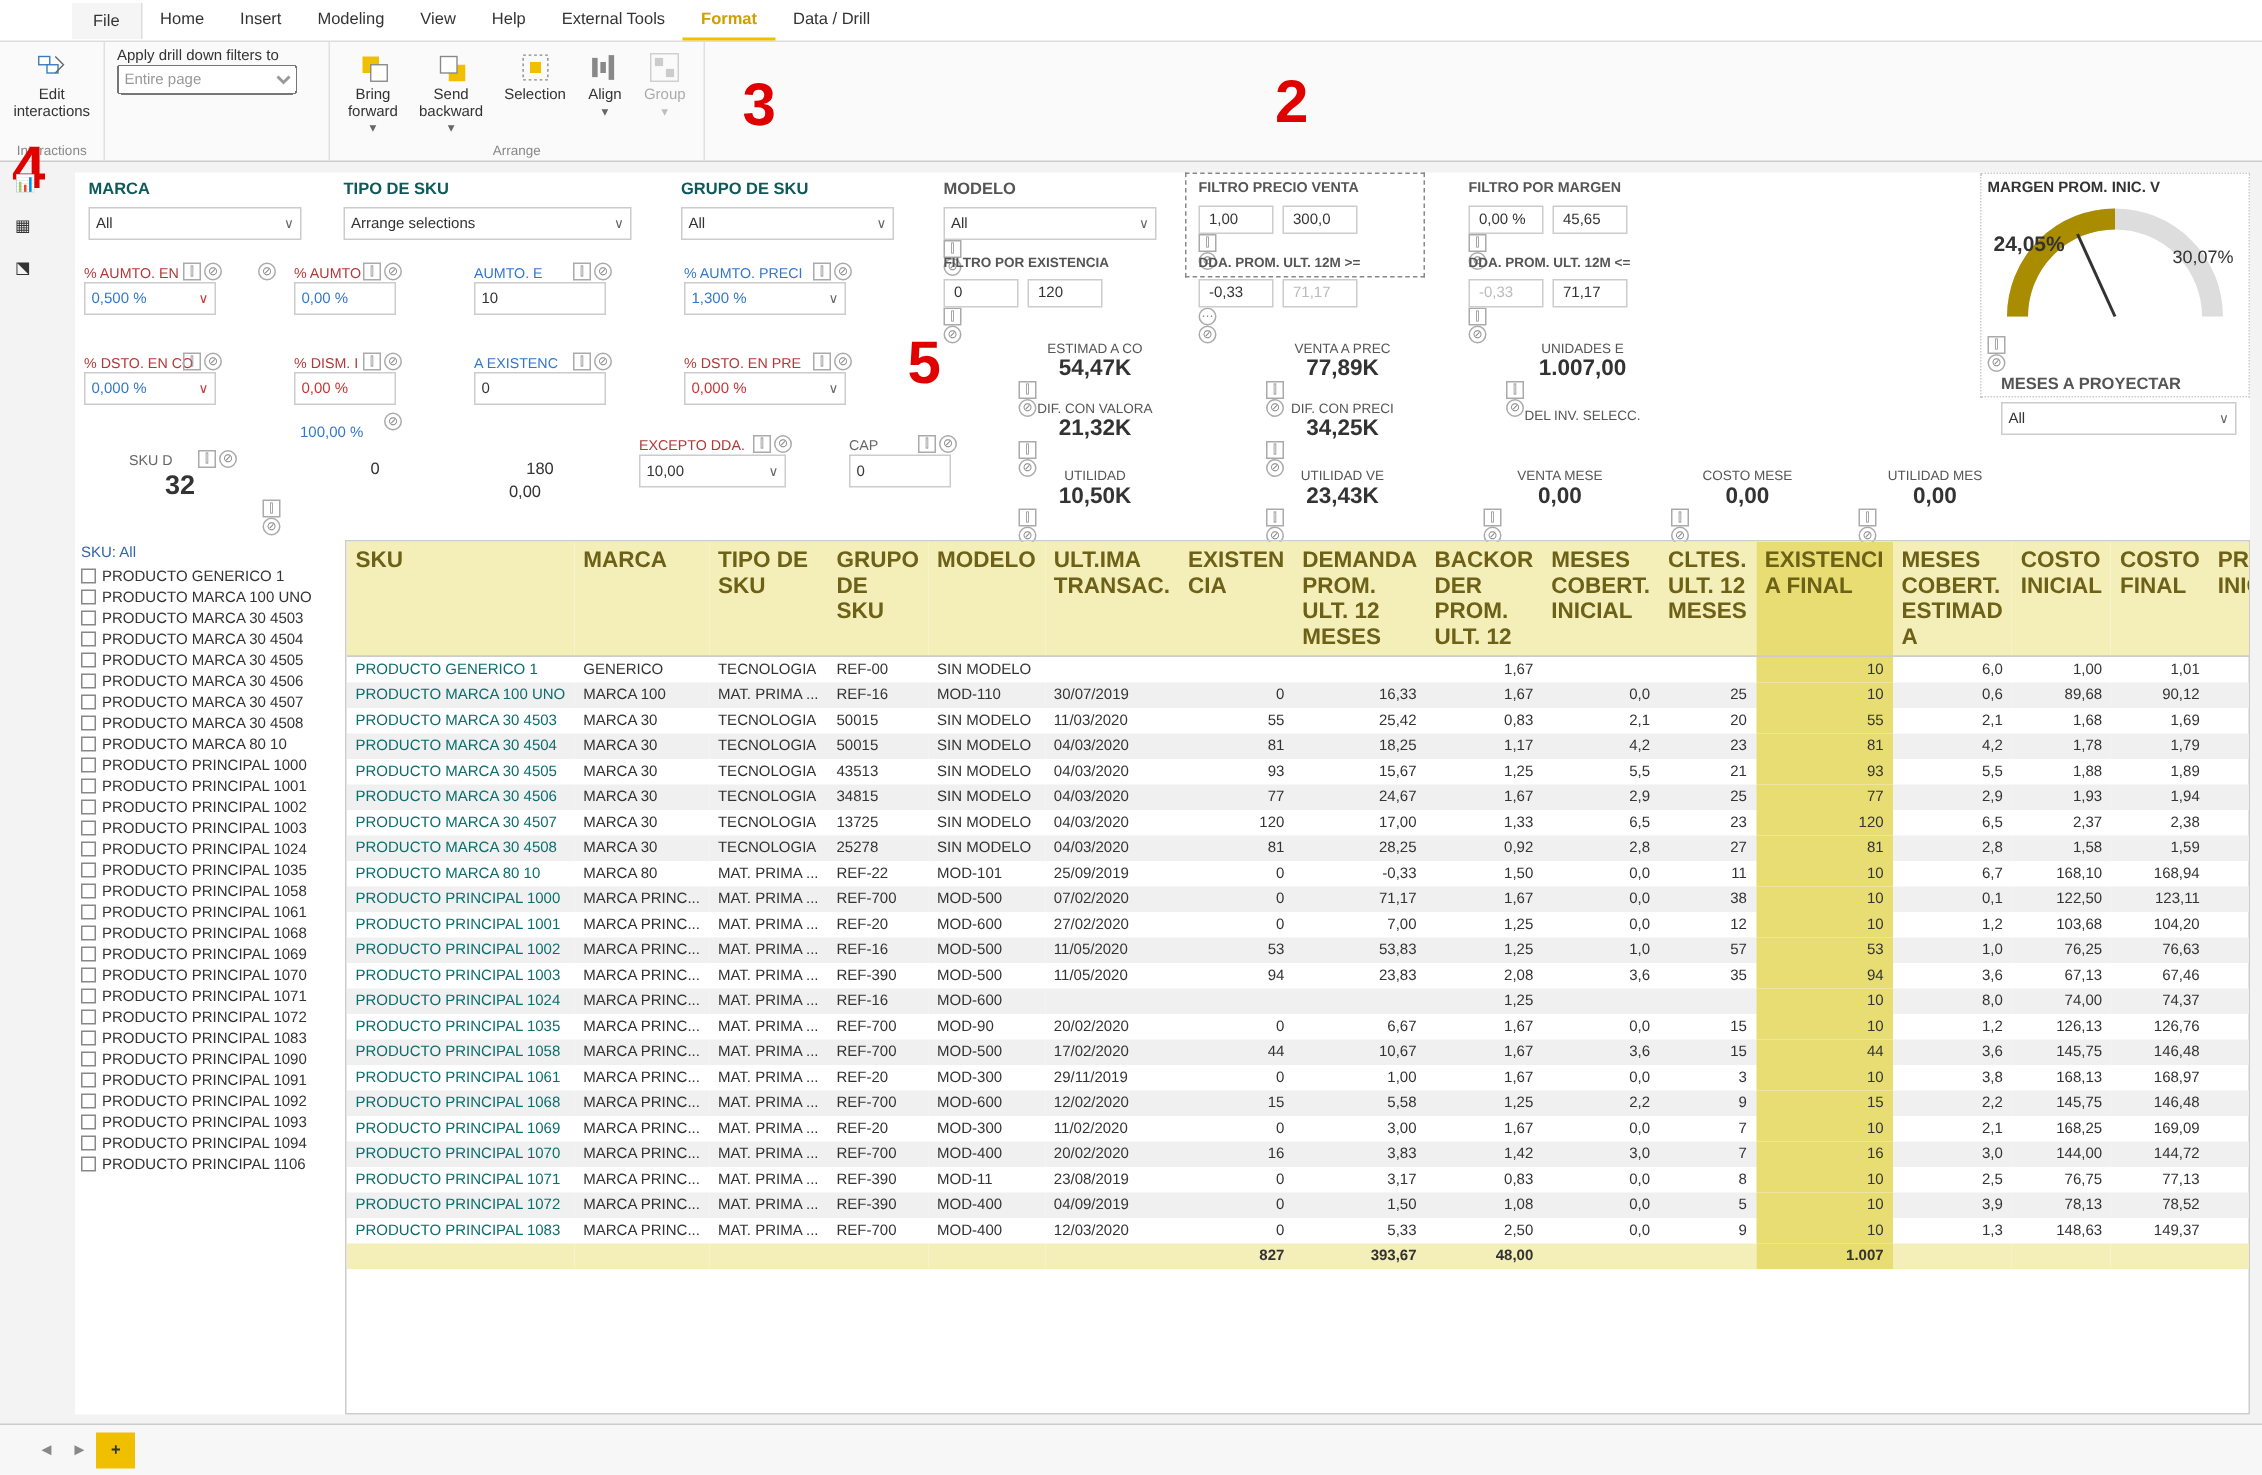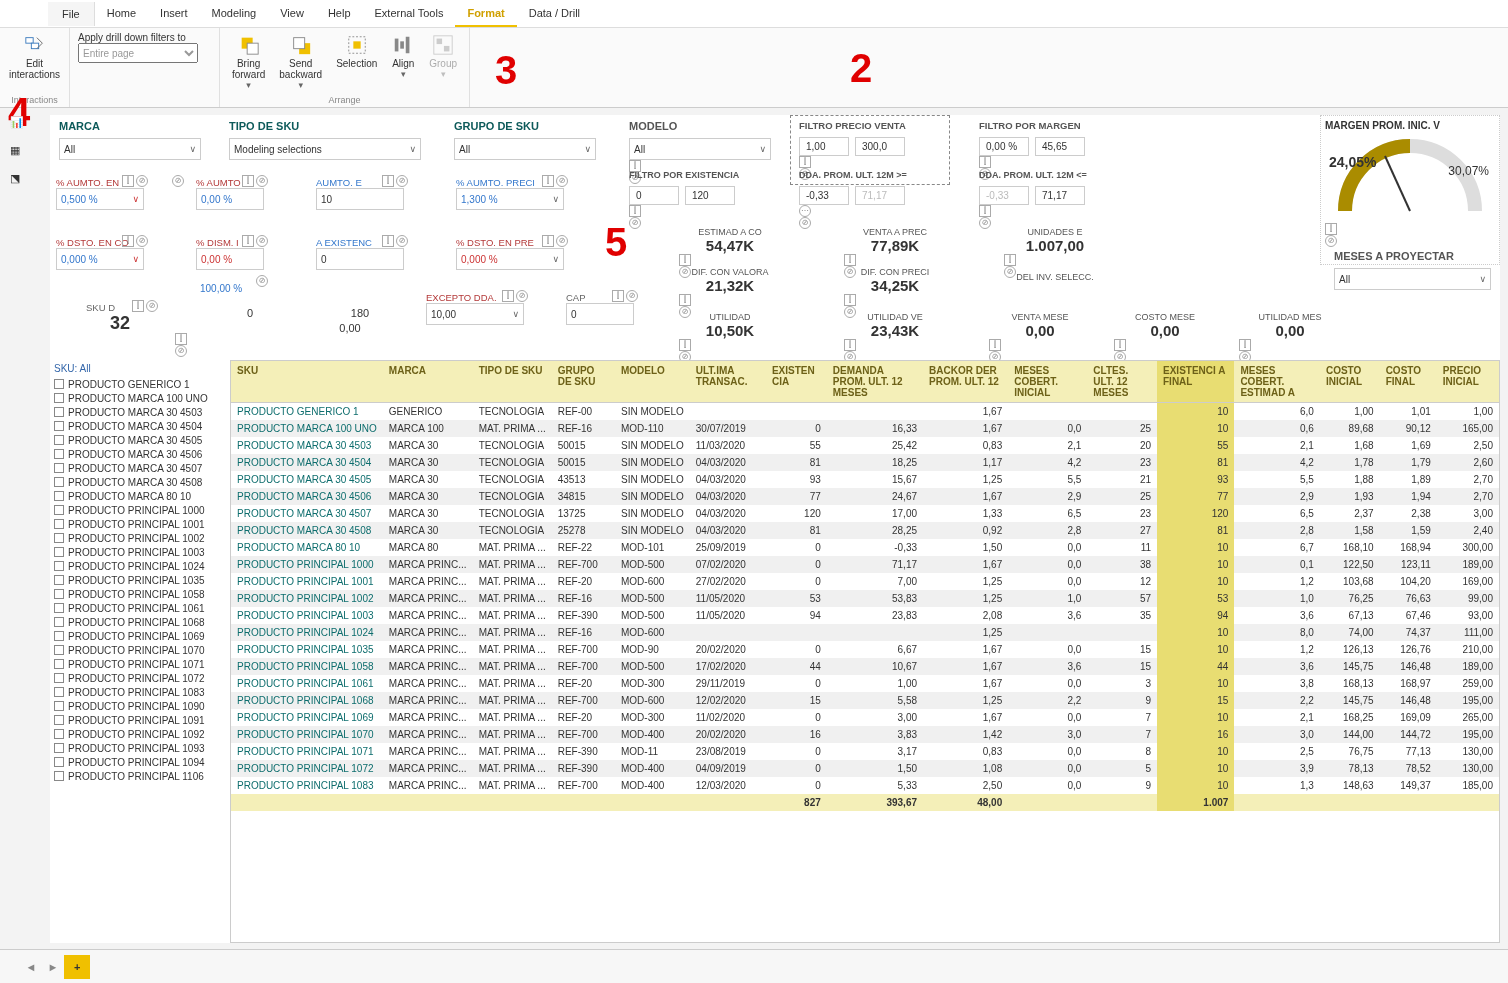--- a/index.html
+++ b/index.html
@@ -58,21 +58,21 @@
 
 
 .skulist { position: absolute; left: 0; top: 245px; width: 175px; bottom: 0; font-size: 10px; overflow: hidden; }
 .skulist .hdr { color: #3366aa; padding: 3px 4px; }
 .skulist .item { padding: 1.5px 4px; display: flex; align-items: center; gap: 4px; }
 .skulist .cb { width: 10px; height: 10px; border: 1px solid #888; }
 
 
 .tablewrap { position: absolute; left: 180px; top: 245px; right: 0; bottom: 0; border: 1px solid #ccc; overflow: auto; }
 table { border-collapse: collapse; width: 100%; font-size: 10px; }
-thead th { background: #f4efb8; text-align: left; padding: 4px 6px; font-weight: 600; color: #6d6118; vertical-align: top; font-size: 10px; border-bottom: 1px solid #ccc; }
+thead th { background: #f4efb8; text-align: left; padding: 4px 6px; font-weight: 600; color: #6d6118; vertical-align: top; font-size: 15px; border-bottom: 1px solid #ccc; }
 tbody td { padding: 3px 6px; white-space: nowrap; }
 tbody tr:nth-child(even) { background: #f0f0f0; }
 tbody td.num { text-align: right; }
 tbody td:first-child { color: #0d6d6d; }
 tfoot td { background: #f4efb8; font-weight: 700; padding: 3px 6px; }
 tfoot td.num { text-align: right; }
 th.hl, td.hl { background: #e8dd72 !important; }
 
 
 .tabs { position: absolute; left: 0; bottom: 0; right: 0; height: 34px; background: #f7f7f7; border-top: 1px solid #ccc; display: flex; align-items: center; padding-left: 20px; gap: 0; }
@@ -186,21 +186,21 @@
   <div class="slicer" style="position:absolute;left:0;top:0;width:160px">
     <div class="title">MARCA</div>
     <div class="sel">
         <span>All</span>
         <span class="chev">∨</span>
       </div>
   </div>
   <div class="slicer" style="position:absolute;left:170px;top:0;width:210px">
     <div class="title">TIPO DE SKU</div>
     <div class="sel">
-        <span>Modeling selections</span>
+        <span>Arrange selections</span>
         <span class="chev">∨</span>
       </div>
   </div>
   <div class="slicer" style="position:absolute;left:395px;top:0;width:160px">
     <div class="title">GRUPO DE SKU</div>
     <div class="sel">
         <span>All</span>
         <span class="chev">∨</span>
       </div>
   </div>

